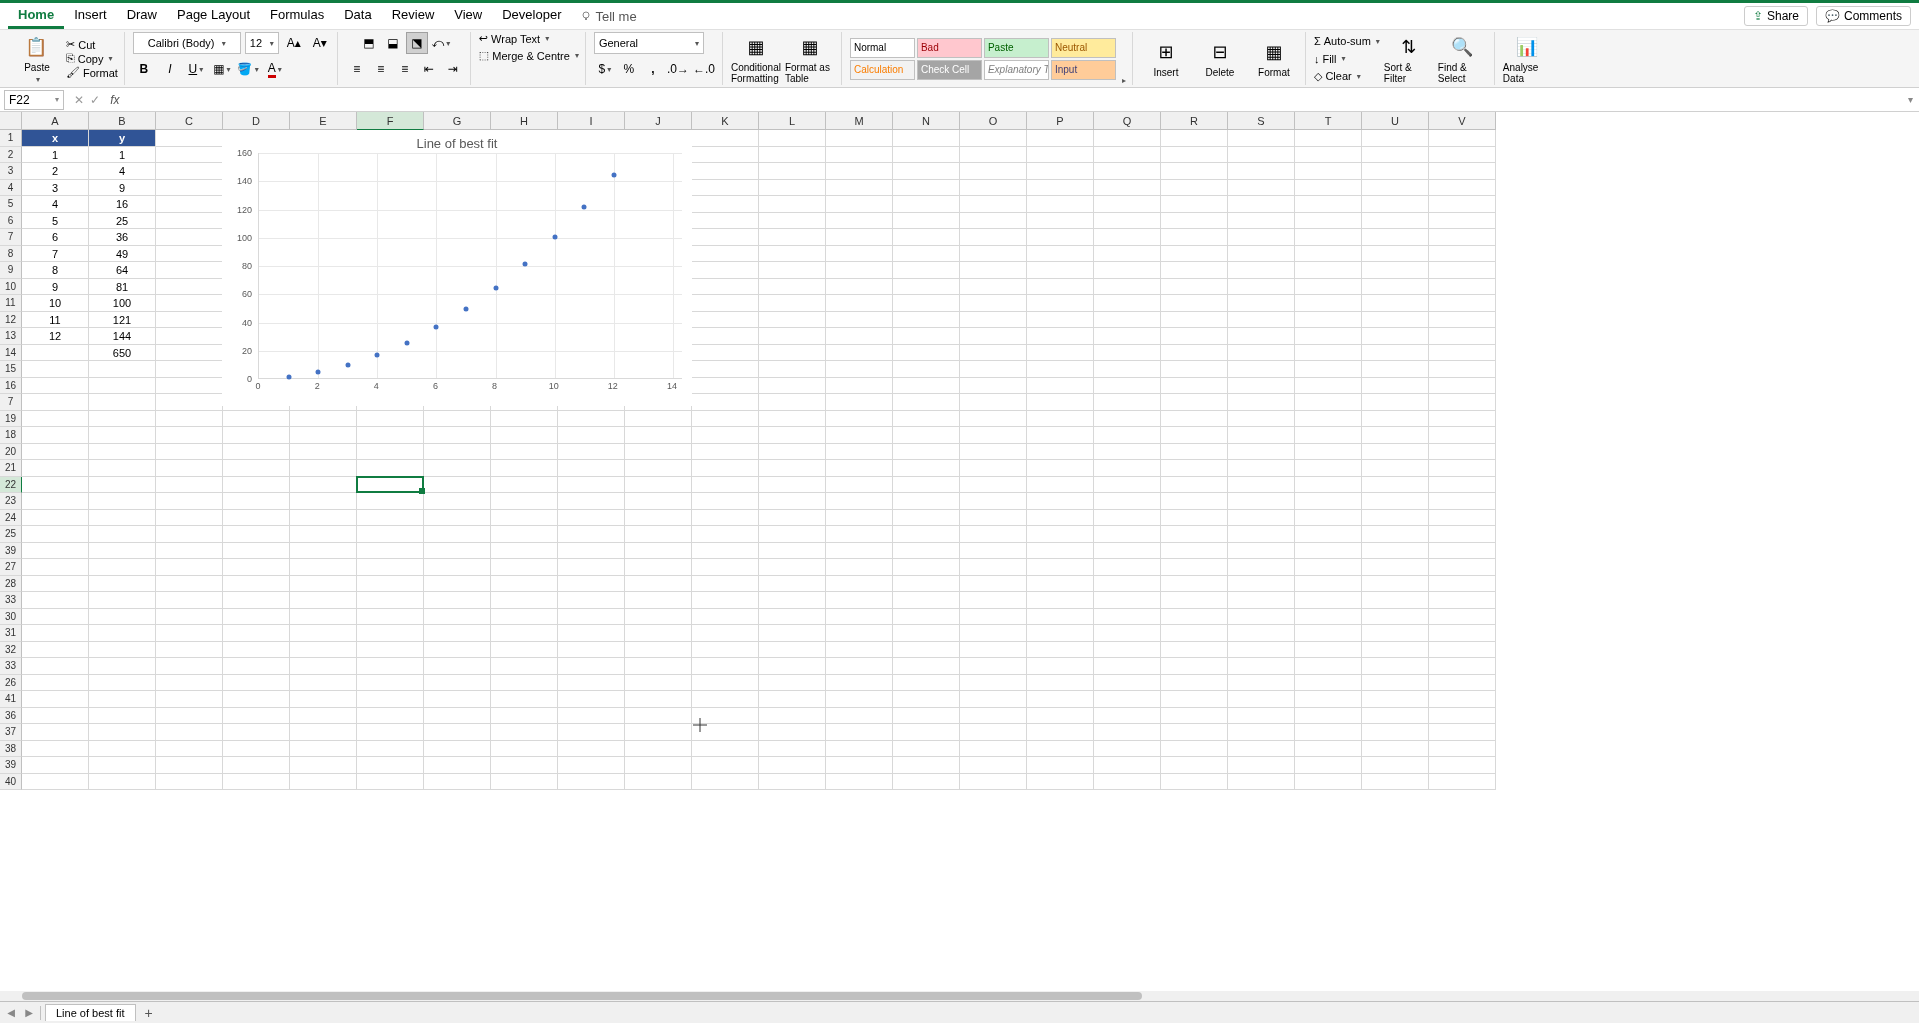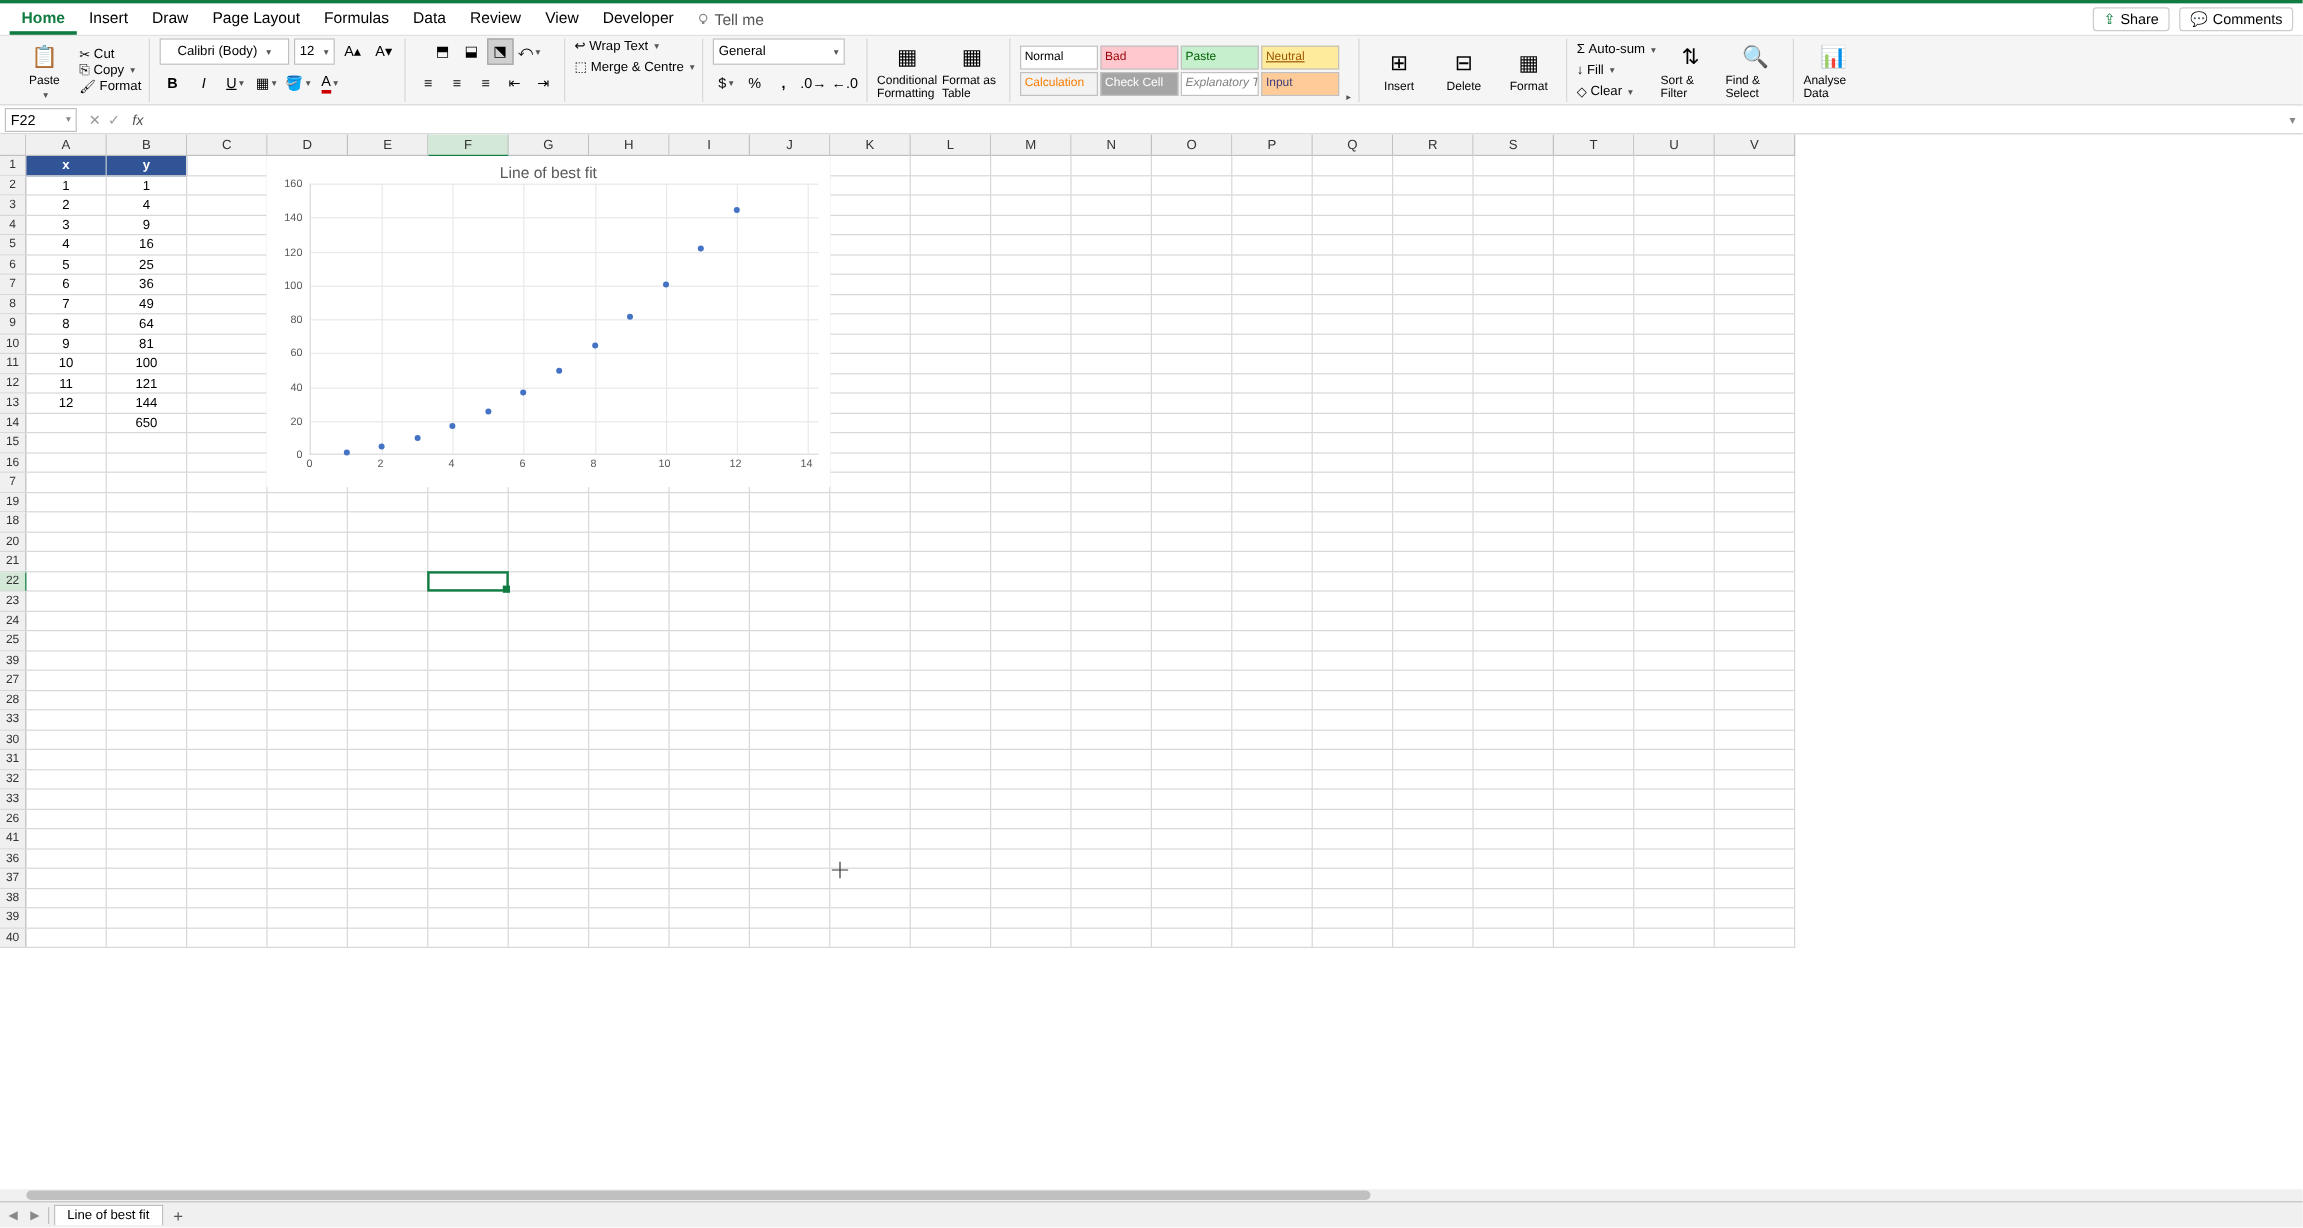--- a/index.html
+++ b/index.html
@@ -20,21 +20,21 @@
     .font-combo { width: 108px; height: 22px; border: 1px solid #c0c0c0; background: #fff; font-size: 11px; padding: 0 14px; display: flex; align-items: center; justify-content: space-between; }
     .size-combo { width: 34px; height: 22px; border: 1px solid #c0c0c0; background: #fff; font-size: 11px; padding: 0 4px; display: flex; align-items: center; justify-content: space-between; }
     .num-combo { width: 110px; height: 22px; border: 1px solid #c0c0c0; background: #fff; font-size: 11px; padding: 0 4px; display: flex; align-items: center; justify-content: space-between; }
     .bigbtn { display: flex; flex-direction: column; align-items: center; justify-content: center; width: 50px; font-size: 10px; gap: 2px; cursor: pointer; }
     .bigbtn .ico { width: 26px; height: 26px; display: flex; align-items: center; justify-content: center; font-size: 18px; }
     .styles { display: grid; grid-template-columns: repeat(4, 65px); grid-template-rows: 20px 20px; gap: 2px; }
     .style-cell { border: 1px solid #c0c0c0; font-size: 10px; display: flex; align-items: center; padding: 0 3px; overflow: hidden; white-space: nowrap; }
     .sc-normal { background: #fff; }
     .sc-bad { background: #ffc7ce; color: #9c0006; }
     .sc-good { background: #c6efce; color: #006100; }
-    .sc-neutral { background: #ffeb9c; color: #9c5700; text-decoration: underline; }
+    .sc-neutral { background: #ffeb9c; color: #9c5700; }
     .sc-calc { background: #f2f2f2; color: #fa7d00; }
     .sc-check { background: #a5a5a5; color: #fff; }
     .sc-expl { background: #fff; font-style: italic; color: #7f7f7f; }
     .sc-input { background: #ffcc99; color: #3f3f76; }
     .edit-stack { display: flex; flex-direction: column; gap: 1px; font-size: 11px; }
     .edit-stack .row { display: flex; align-items: center; gap: 3px; }
     .namebox-row { display: flex; align-items: center; height: 24px; border-bottom: 1px solid #d0d0d0; background: #fff; }
     .namebox { width: 60px; height: 20px; border: 1px solid #c0c0c0; margin-left: 4px; padding: 0 4px; font-size: 12px; display: flex; align-items: center; justify-content: space-between; }
     .fx-icons { display: flex; gap: 6px; margin: 0 10px; color: #999; font-size: 12px; }
     .fx-label { font-style: italic; font-size: 12px; color: #555; margin-right: 4px; }

